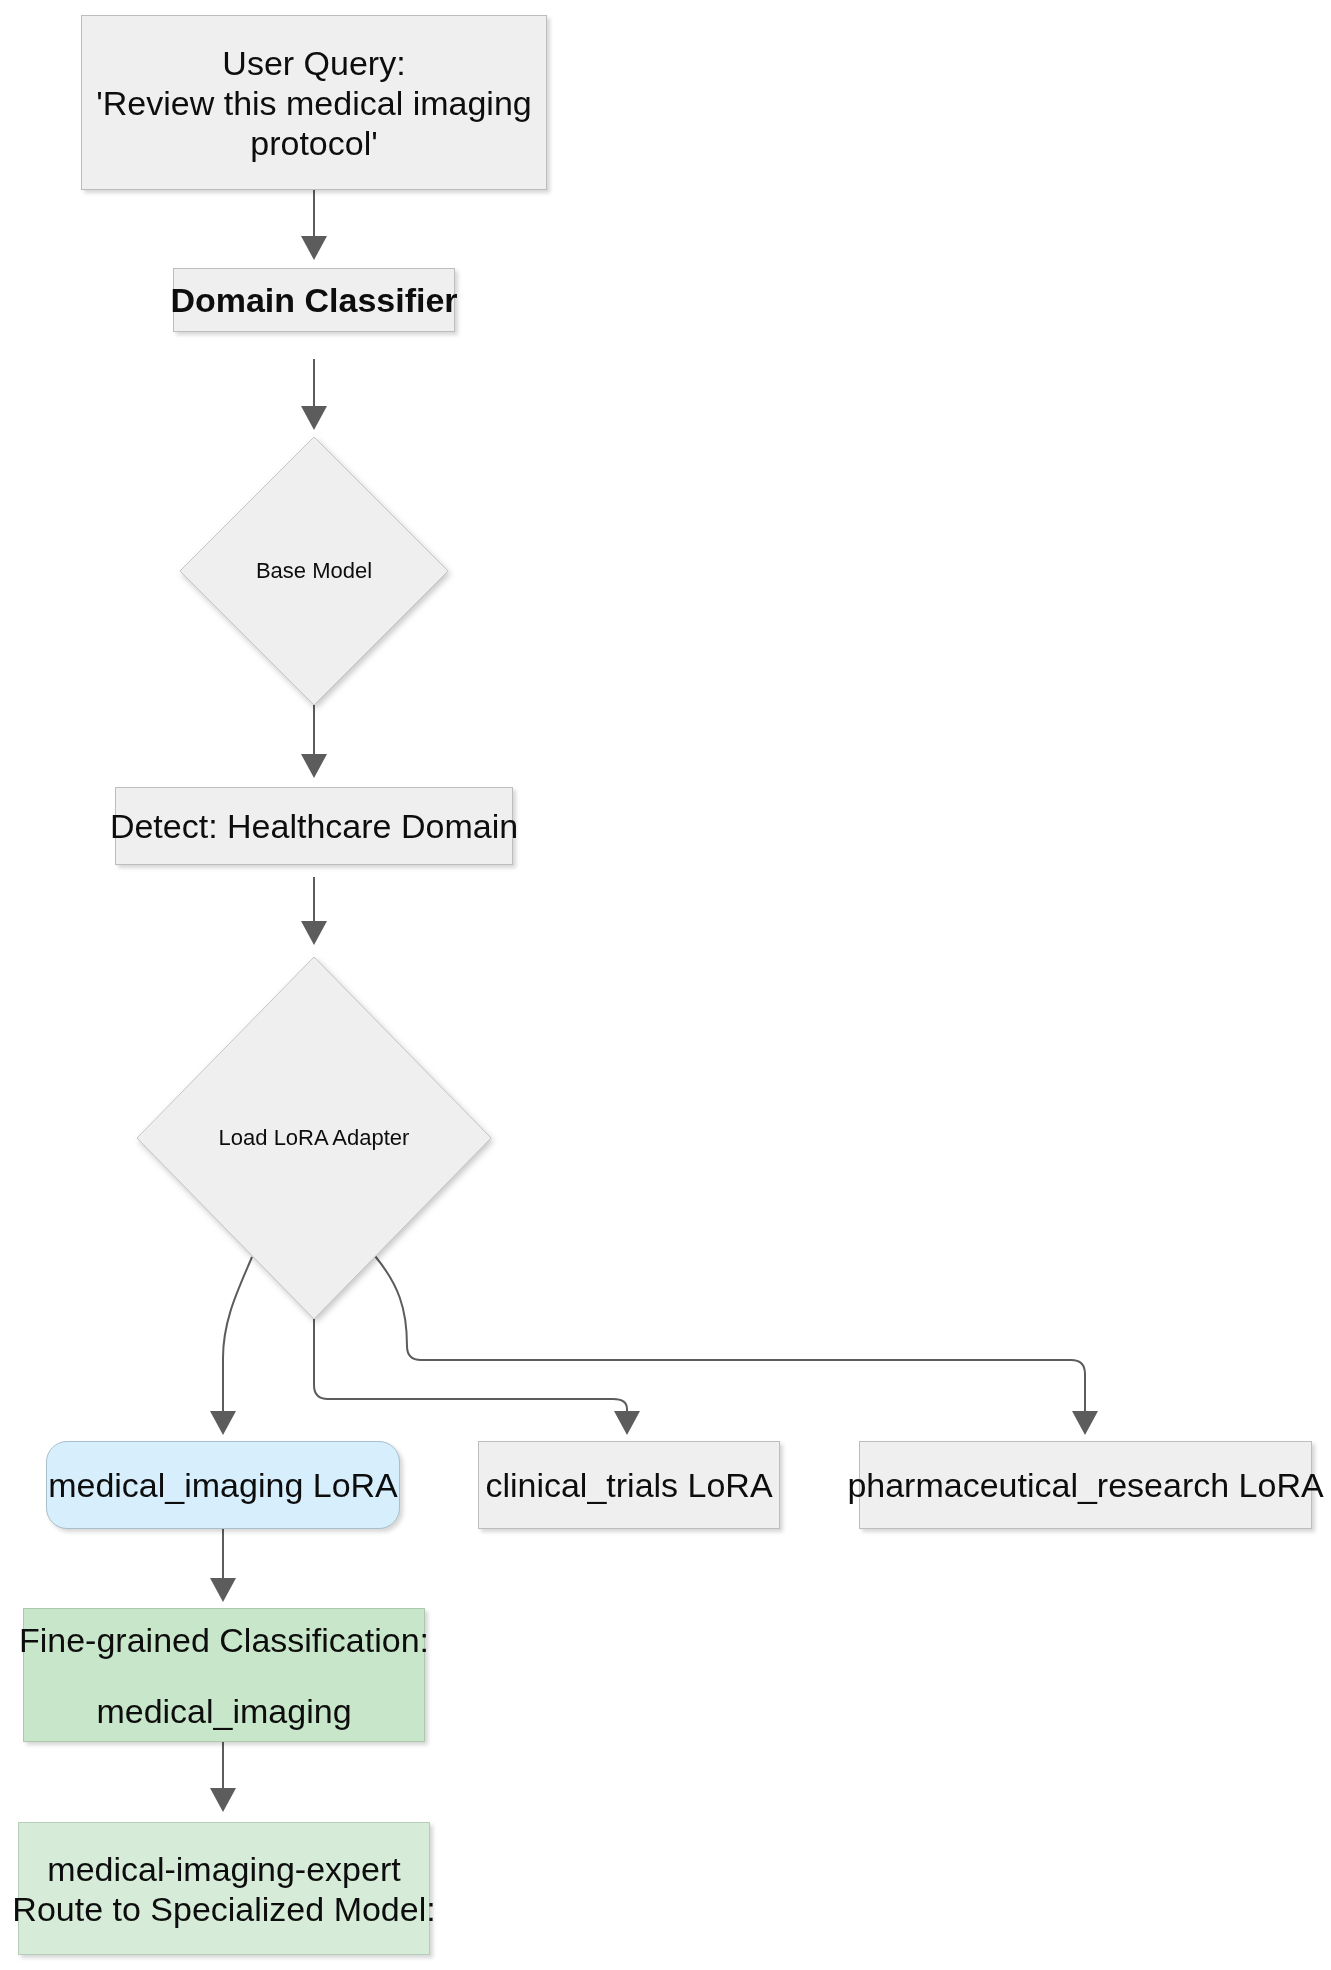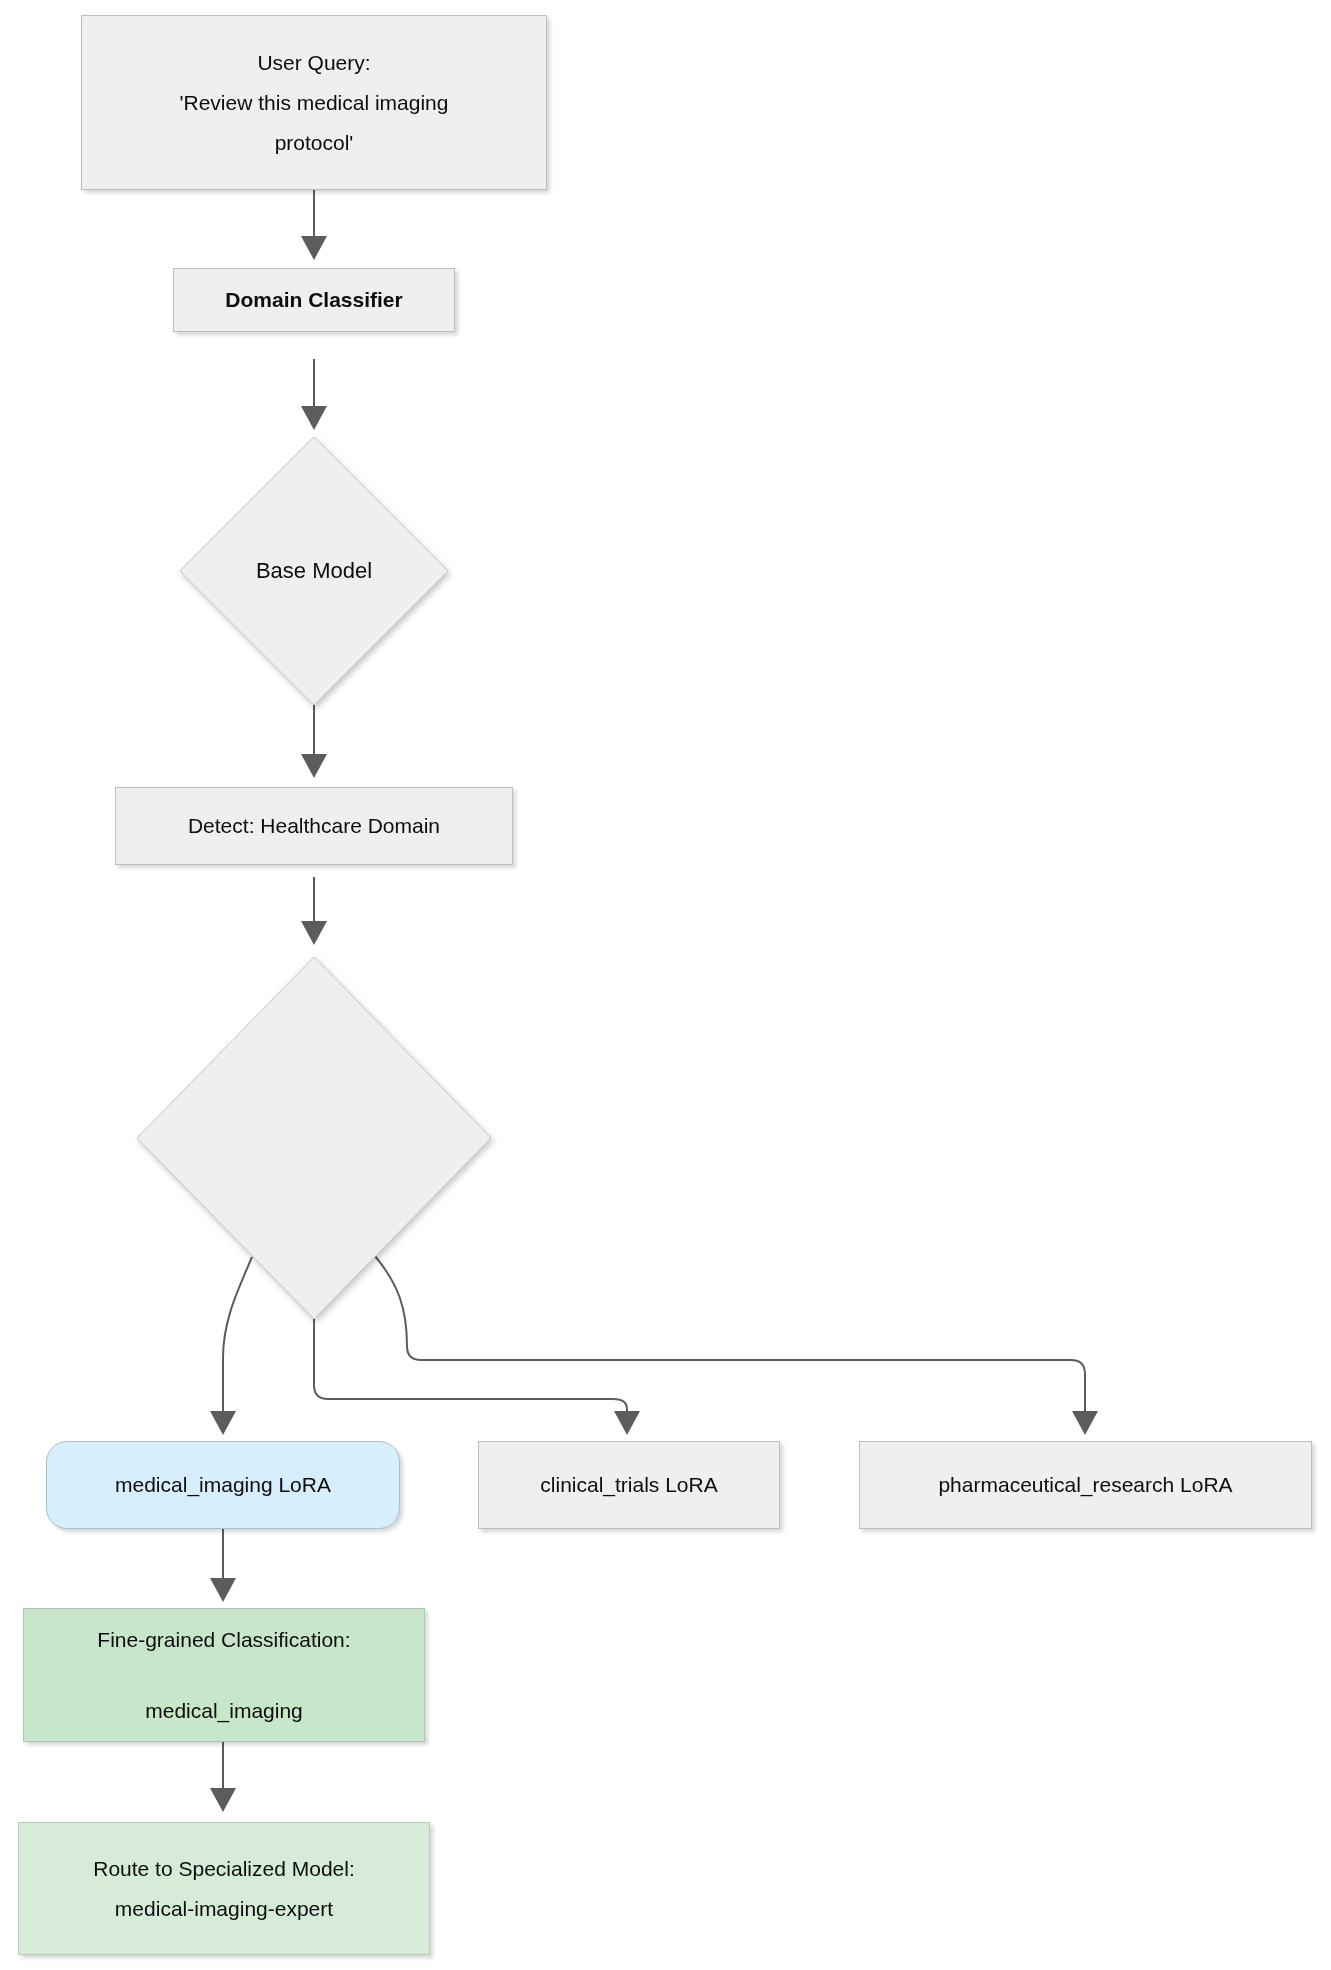--- a/index.html
+++ b/index.html
@@ -14,21 +14,21 @@
   #edges{position:absolute;left:0;top:0;z-index:1;}
   .edge{fill:none;stroke:#5c5c5c;stroke-width:2;}
   .arrowhead{fill:#5c5c5c;stroke:none;}
   .diamond{fill:#efefef;stroke:#c6c6c6;stroke-width:1;
            filter:drop-shadow(2px 3px 3px rgba(0,0,0,0.22));}
   .node{
     position:absolute;z-index:2;
     display:flex;flex-direction:column;justify-content:center;align-items:center;
     background:#efefef;border:1px solid #bdbdbd;
     box-shadow:3px 3px 4px rgba(0,0,0,0.16);
-    font-size:21px;line-height:40px;text-align:center;
+    font-size:34px;line-height:40px;text-align:center;
     box-sizing:border-box;
   }
   .node.blue{background:#d7eefc;border-color:#a9bfcb;}
   .node.green1{background:#c8e6c9;border-color:#aec8af;}
   .node.green2{background:#d6ebd8;border-color:#b6cdb8;}
   .diamond-label{
     position:absolute;z-index:3;
     display:flex;justify-content:center;align-items:center;
     font-size:22px;line-height:40px;text-align:center;
     pointer-events:none;
@@ -84,36 +84,39 @@
   </div>
 
   <div class="diamond-label" style="left:180px;top:551px;width:268px;height:40px;">
     <div class="line">Base Model</div>
   </div>
 
   <div class="node" style="left:115px;top:787px;width:398px;height:78px;text-align:center;">
     <div class="line">Detect: Healthcare Domain</div>
   </div>
 
+  <div class="diamond-label" style="left:137px;top:1118px;width:354px;height:40px;">
+    <div class="line">Load LoRA Adapter</div>
+  </div>
 
   <div class="node blue" style="left:46px;top:1441px;width:354px;height:88px;border-radius:21px;">
     <div class="line">medical_imaging LoRA</div>
   </div>
 
   <div class="node" style="left:478px;top:1441px;width:302px;height:88px;">
     <div class="line">clinical_trials LoRA</div>
   </div>
 
   <div class="node" style="left:859px;top:1441px;width:453px;height:88px;">
     <div class="line">pharmaceutical_research LoRA</div>
   </div>
 
   <div class="node green1" style="left:23px;top:1608px;width:402px;height:134px;gap:31px;">
     <div class="line">Fine-grained Classification:</div>
     <div class="line">medical_imaging</div>
   </div>
 
   <div class="node green2" style="left:18px;top:1822px;width:412px;height:133px;">
+    <div class="line">medical-imaging-expert</div>
     <div class="line">Route to Specialized Model:</div>
-    <div class="line">medical-imaging-expert</div>
   </div>
 
 </div>
 
 </body></html>

